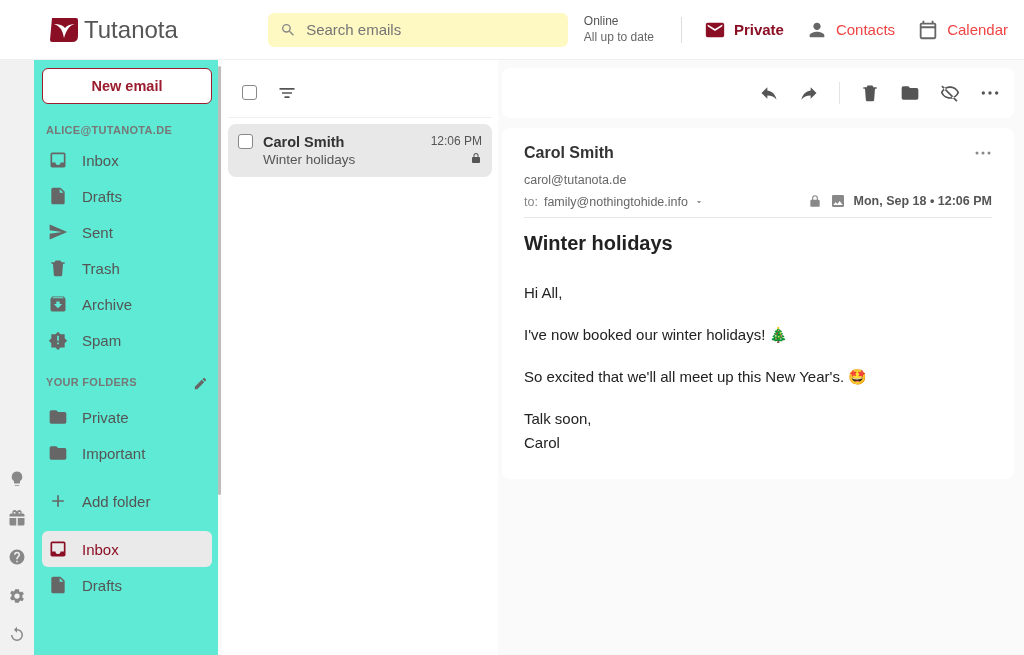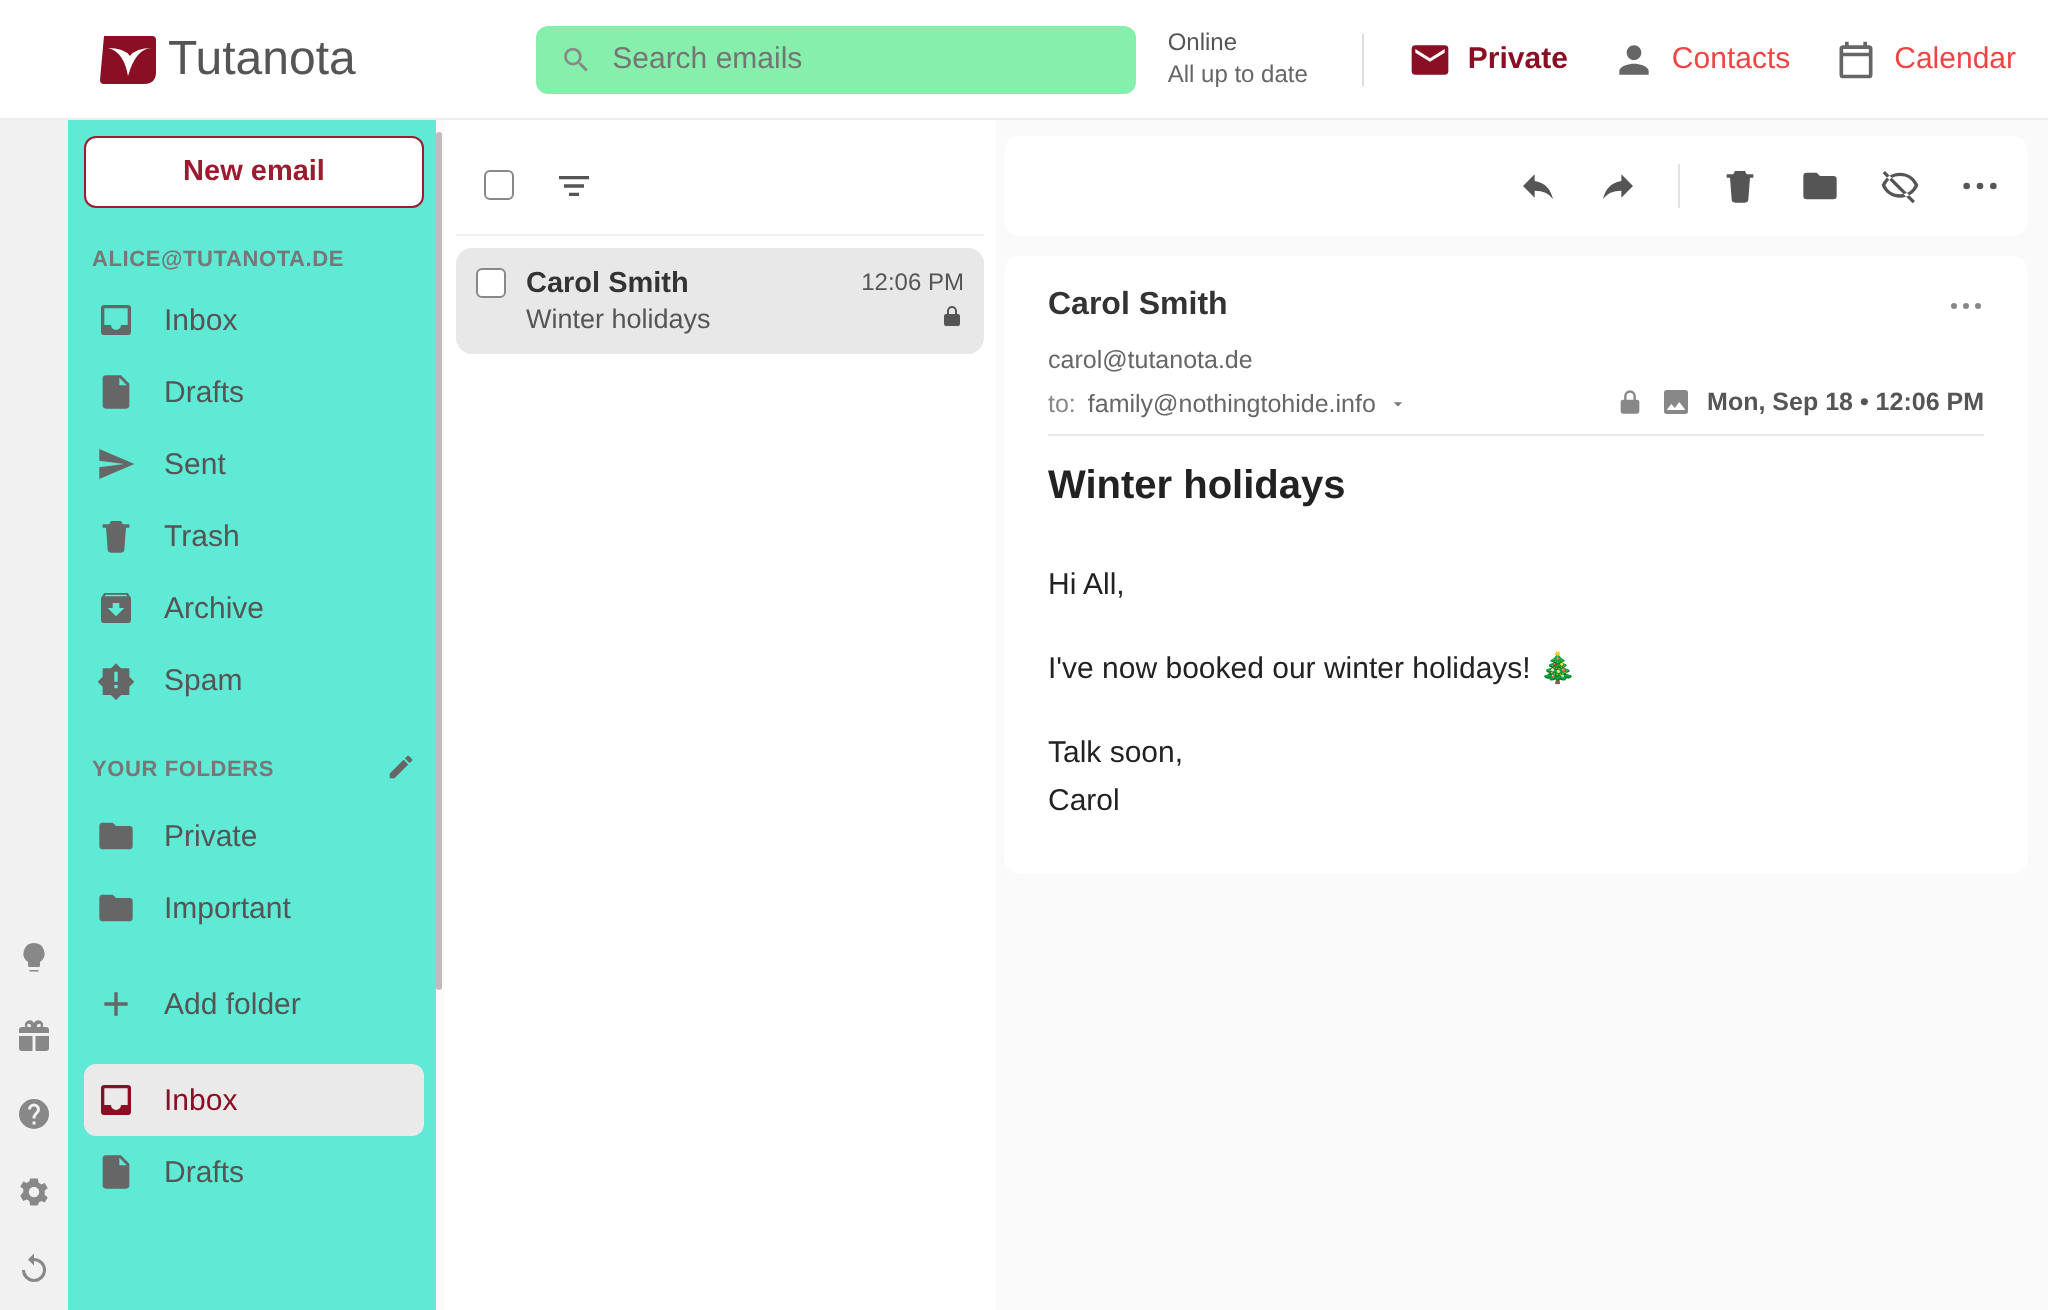--- a/index.html
+++ b/index.html
@@ -4,21 +4,21 @@
 <style>
   * { box-sizing: border-box; margin: 0; padding: 0; }
   body { font-family: Arial, Helvetica, sans-serif; font-size: 14px; color: #303030; background: #fafafa; width: 1024px; height: 655px; overflow: hidden; }
   .app { display: flex; flex-direction: column; height: 100%; }
 
   
   .topbar { height: 60px; display: flex; align-items: center; padding: 0 6px 0 14px; border-bottom: 1px solid #eee; background:#fff; }
   .logo { display: flex; align-items: center; gap: 4px; margin-left: 34px; }
   .logo-mark { width: 32px; height: 32px; }
   .logo-text { font-size: 24px; color: #555; }
-  .search { margin-left: 90px; display:flex; align-items:center; width:300px; height:34px; background:#86efac; border-radius:6px; padding:0 12px; color:#777; gap:10px;}
+  .search { margin-left: 90px; display:flex; align-items:center; width:300px; height:34px; background:#fef9c3; border-radius:6px; padding:0 12px; color:#777; gap:10px;}
   .search input { border:none; background:transparent; outline:none; font-size:15px; color:#444; width:100%; }
   .status { margin-left: 16px; font-size:12px; color:#666; line-height:1.3; }
   .status .line1{color:#555;}
   .topnav { margin-left:auto; display:flex; align-items:center; gap:22px; padding-right:10px;}
   .topnav-sep{ width:1px; height:26px; background:#ddd; }
   .topnav-item{ display:flex; align-items:center; gap:8px; color:#ef4444; cursor:pointer; font-size:15px;}
   .topnav-item.active{ color:#8b0f24; font-weight:600;}
   .topnav-item.active svg{ fill:#8b0f24;}
   .topnav-item svg{ fill:#666; }
 
@@ -26,21 +26,21 @@
   .main { flex:1; display:flex; min-height:0; }
 
   
   .rail { width:34px; background:#f1f1f1; display:flex; flex-direction:column; align-items:center; justify-content:flex-end; padding-bottom:8px; gap:18px;}
   .rail svg{ fill:#888; }
   .rail-item{cursor:pointer;}
 
   
   .sidebar { width:184px; background:#5eead4; padding: 8px 6px 0 8px; overflow-y:auto; border-right: none; }
   .new-email-btn{ width:100%; height:36px; border:1.5px solid #9a1c2e; color:#9a1c2e; background:#fff; border-radius:6px; font-weight:700; font-size:14.5px; cursor:pointer; margin-bottom:14px;}
-  .section-label{ font-size:11px; font-weight:700; color:#777; letter-spacing:.3px; padding:6px 4px 6px 4px; display:flex; align-items:center; justify-content:space-between;}
+  .section-label{ font-size:11px; font-weight:700; color:#777; letter-spacing:.3px; padding:6px 4px 6px 4px; display:flex; align-items:flex-start; justify-content:space-between;}
   .section-label .edit{cursor:pointer;}
   .folder-list{ list-style:none; }
   .folder{ display:flex; align-items:center; gap:14px; padding:8px 6px; border-radius:6px; color:#555; cursor:pointer; font-size:15px;}
   .folder svg{ fill:#666; width:20px; height:20px; flex:0 0 20px;}
   .folder.active{ background:#eaeaea; color:#8b0f24;}
   .folder.active svg{ fill:#8b0f24;}
   .folder.add{ color:#555;}
   .spacer12{height:12px;}
 
   
@@ -314,20 +314,21 @@
             <svg width="16" height="16" viewBox="0 0 24 24">
                 <path d="M21 19V5a2 2 0 00-2-2H5a2 2 0 00-2 2v14a2 2 0 002 2h14a2 2 0 002-2zM8.5 13.5l2.5 3.01L14.5 12l4.5 6H5l3.5-4.5z"></path>
               </svg>
             <span>Mon, Sep 18 • 12:06 PM</span>
           </div>
         </div>
         <div class="msg-subject">Winter holidays</div>
         <div class="msg-body">
           <p>Hi All,</p>
           <p>I've now booked our winter holidays!  🎄</p>
+          <p>So excited that we'll all meet up this New Year's.  🤩</p>
           <p class="tight">Talk soon,</p>
           <p class="tight">Carol</p>
         </div>
       </div>
     </div>
 
   </div>
 </div>
 
 </body></html>

